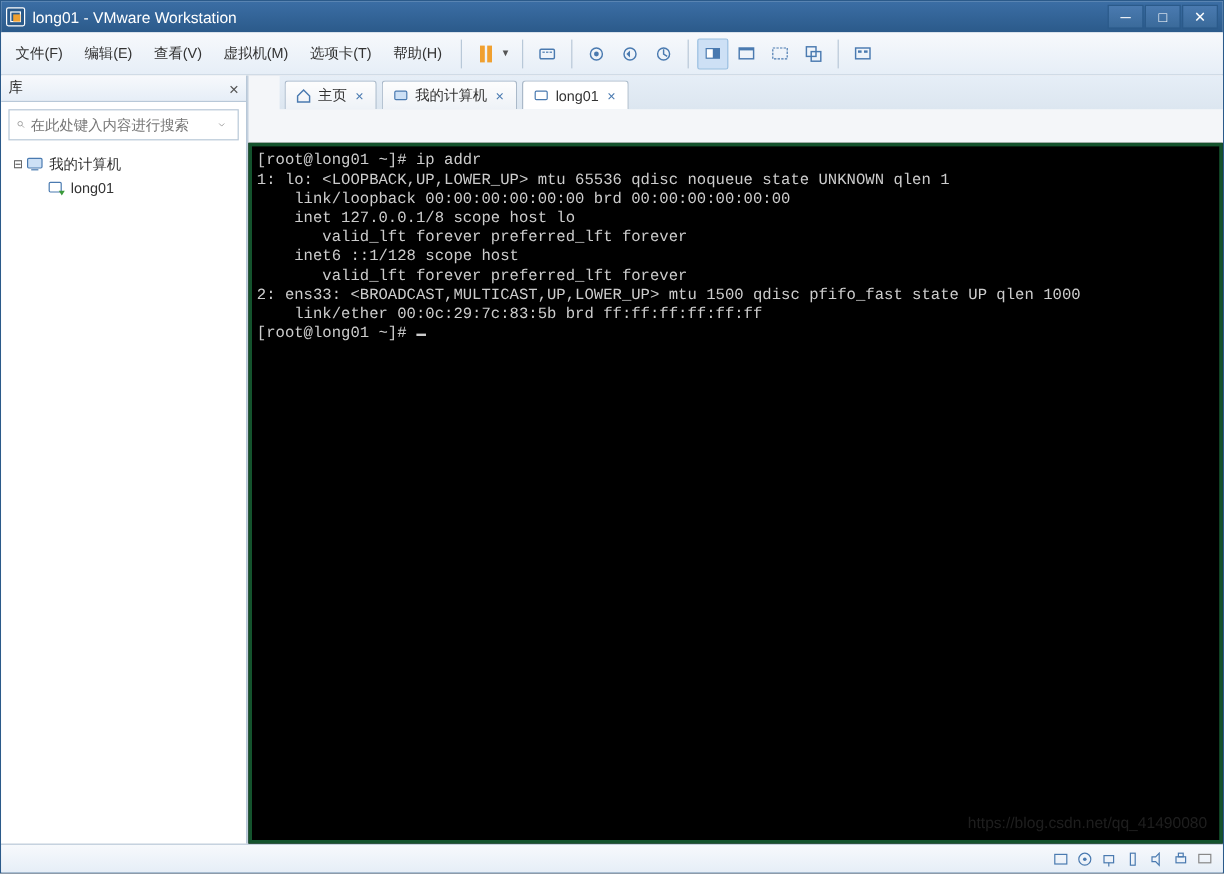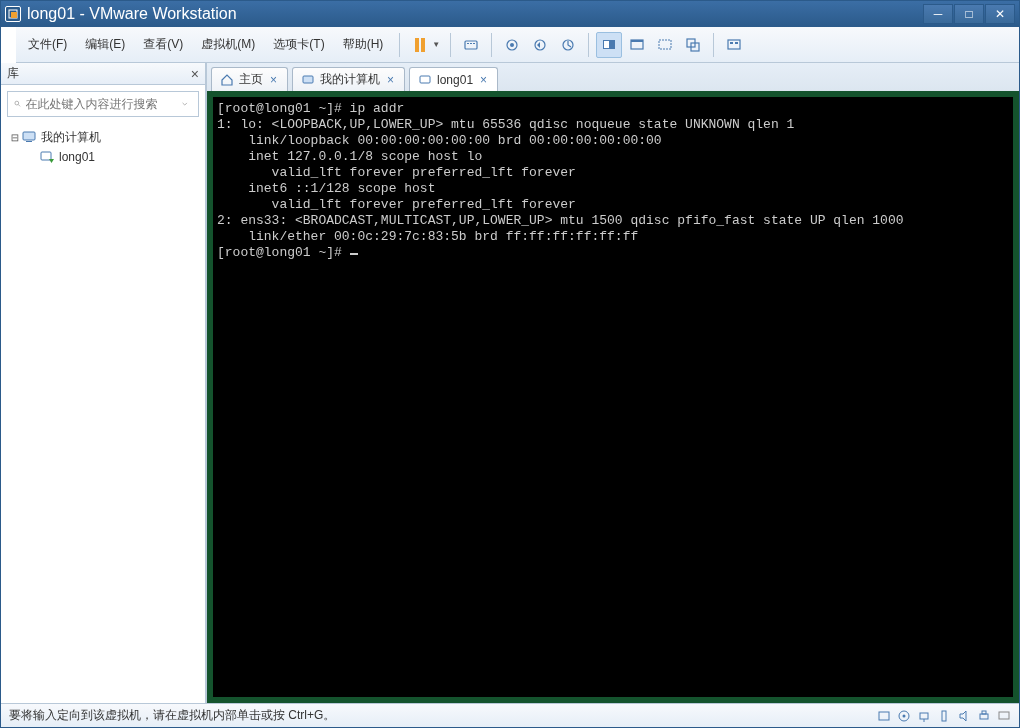--- a/index.html
+++ b/index.html
@@ -3,25 +3,25 @@
 <meta charset="utf-8">
 <style>
 * { box-sizing: border-box; margin: 0; padding: 0; }
 body { font-family: "Microsoft YaHei", "Segoe UI", Tahoma, sans-serif; font-size: 12px; background: #fff; overflow: hidden; width: 1020px; height: 728px; }
 
 .window { width: 1020px; height: 728px; border: 1px solid #2b5a8a; background: #fff; display: flex; flex-direction: column; }
 
 .titlebar { height: 26px; background: linear-gradient(#3b6ea5, #2b5a8a); color: #fff; display: flex; align-items: center; padding: 0 4px; }
 .titlebar .icon-box { width: 16px; height: 16px; margin-right: 6px; background:#2b5a8a;border:1px solid #fff;border-radius:2px;display:flex;align-items:center;justify-content:center;}
 .titlebar .icon-box svg{width:10px;height:10px;}
-.titlebar-text { flex: 1; font-size: 16px; }
+.titlebar-text { flex: 1; font-size: 13px; }
 .win-btns { display: flex; }
 .win-btn { width: 30px; height: 20px; background: linear-gradient(#4a7ab0,#3a6a9a); border:1px solid #2b5a8a; margin-left:1px; color:#fff; display:flex;align-items:center;justify-content:center;font-size:12px;cursor:pointer;}
 
-.menubar { height: 36px; background: linear-gradient(#f7f9fc,#e6eef7); border-bottom: 1px solid #b8c8d8; display:flex; align-items:center; padding: 0 4px; margin-left: 15px; }
+.menubar { height: 36px; background: linear-gradient(#f7f9fc,#e6eef7); border-bottom: 1px solid #b8c8d8; display:flex; align-items:center; padding: 0 4px; }
 .menu-item { padding: 4px 8px; color:#333; cursor:pointer; margin-right:2px; }
 .tb-sep{width:1px;height:24px;background:#b8c8d8;margin:0 6px;}
 .tb-btn{width:26px;height:26px;display:flex;align-items:center;justify-content:center;cursor:pointer;border:1px solid transparent;border-radius:2px;margin:0 1px;}
 .tb-btn.active{background:#cde0f5;border-color:#9abfe0;}
 .tb-btn svg{width:16px;height:16px;}
 .pause-icon{display:flex;gap:2px;}
 .pause-icon span{width:4px;height:14px;background:#f0a030;}
 .dropdown-arrow{width:8px;height:26px;display:flex;align-items:center;justify-content:center;font-size:8px;color:#555;margin-left:-2px;margin-right:4px;cursor:pointer;}
 
 .content { flex:1; display:flex; background:#f0f0f0; min-height:0; }
@@ -36,27 +36,27 @@
 .dropdown-btn{width:14px;height:14px;cursor:pointer;}
 
 .tree{padding:4px 6px;flex:1;overflow:auto;}
 .tree-node{display:flex;align-items:center;height:20px;cursor:pointer;padding:0 2px;}
 .tree-toggle{width:12px;font-size:10px;color:#555;text-align:center;}
 .tree-icon{width:16px;height:16px;margin-right:4px;display:flex;align-items:center;justify-content:center;}
 .tree-label{color:#333;}
 .tree-children{padding-left:18px;}
 
 .main { flex:1; display:flex; flex-direction:column; background:#f4f6f9; border-left:1px solid #b8c8d8; min-width:0; }
-.tabbar{height:28px;display:flex;align-items:flex-end;padding:4px 4px 0 4px;gap:4px; background:linear-gradient(#e6eef7,#dce6f0);}
+.tabbar{height:28px;display:flex;align-items:flex-end;padding:4px 4px 0 4px;gap:4px; background:linear-gradient(#e6eef7,#dce6f0);margin-left:26px;}
 .tab{height:24px;background:linear-gradient(#fdfdfd,#eef2f7);border:1px solid #aab9c9;border-bottom:none;border-radius:3px 3px 0 0;display:flex;align-items:center;padding:0 8px;gap:5px;cursor:pointer;font-size:12px;color:#333;}
 .tab.active{background:#fff;}
 .tab-close{font-size:12px;color:#4a7ab0;cursor:pointer;padding:0 2px;}
 .tab-icon{width:14px;height:14px;display:flex;align-items:center;justify-content:center;}
 
-.terminal{flex:1;background:#000;color:#ccc;font-family:"Courier New","Lucida Console",monospace;font-size:13px;line-height:16px;padding:4px;white-space:pre;overflow:auto;border:6px solid #14532d;position:relative;}
+.terminal{flex:1;background:#000;color:#ccc;font-family:"Courier New","Lucida Console",monospace;font-size:13px;line-height:16px;padding:4px;white-space:pre;overflow:auto;border:3px solid #14532d;position:relative;margin-top:28px;}
 .term-watermark{position:absolute;right:10px;bottom:6px;color:#333;font-family:sans-serif;font-size:13px;opacity:.6;}
 .cursor{display:inline-block;width:8px;height:2px;background:#ccc;vertical-align:baseline;margin-bottom:1px;}
 
 .statusbar{height:24px;background:linear-gradient(#f7f9fc,#e6eef7);border-top:1px solid #b8c8d8;display:flex;align-items:center;padding:0 8px;color:#333;font-size:12px;}
 .statusbar .spacer{flex:1;}
 .status-icons{display:flex;gap:6px;align-items:center;}
 .status-icons svg{width:14px;height:14px;}
 </style>
 </head>
 <body>
@@ -236,26 +236,25 @@
       <div class="terminal"><span>[root@long01 ~]# ip addr</span>
 <span>1: lo: &lt;LOOPBACK,UP,LOWER_UP&gt; mtu 65536 qdisc noqueue state UNKNOWN qlen 1</span>
 <span>    link/loopback 00:00:00:00:00:00 brd 00:00:00:00:00:00</span>
 <span>    inet 127.0.0.1/8 scope host lo</span>
 <span>       valid_lft forever preferred_lft forever</span>
 <span>    inet6 ::1/128 scope host </span>
 <span>       valid_lft forever preferred_lft forever</span>
 <span>2: ens33: &lt;BROADCAST,MULTICAST,UP,LOWER_UP&gt; mtu 1500 qdisc pfifo_fast state UP qlen 1000</span>
 <span>    link/ether 00:0c:29:7c:83:5b brd ff:ff:ff:ff:ff:ff</span>
 <span>[root@long01 ~]# </span><span class="cursor"></span>
-</div>
+<div class="term-watermark">https://blog.csdn.net/qq_41490080</div></div>
     </div>
   </div>
 
   <div class="statusbar">
-    <span>要将输入定向到该虚拟机，请在虚拟机内部单击或按 Ctrl+G。</span>
     <span class="spacer"></span>
     <div class="status-icons">
       <svg viewBox="0 0 14 14">
           <rect x="2" y="3" width="10" height="8" fill="none" stroke="#4a7ab0"></rect>
         </svg>
       <svg viewBox="0 0 14 14">
           <circle cx="7" cy="7" r="5" fill="none" stroke="#4a7ab0"></circle>
           <circle cx="7" cy="7" r="1.5" fill="#4a7ab0"></circle>
         </svg>
       <svg viewBox="0 0 14 14">

